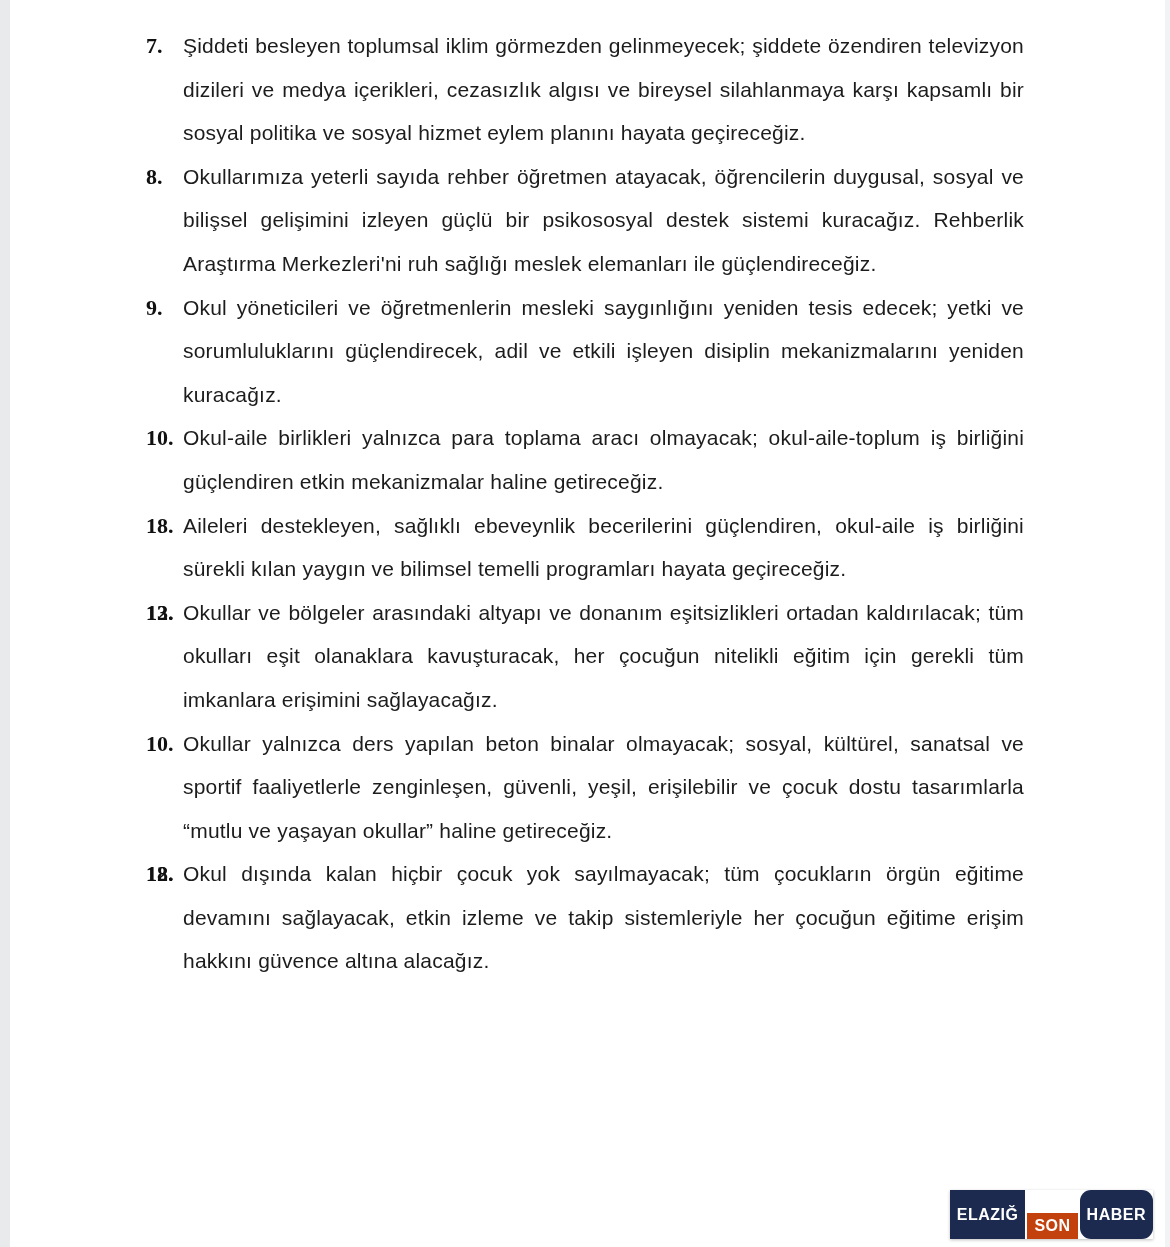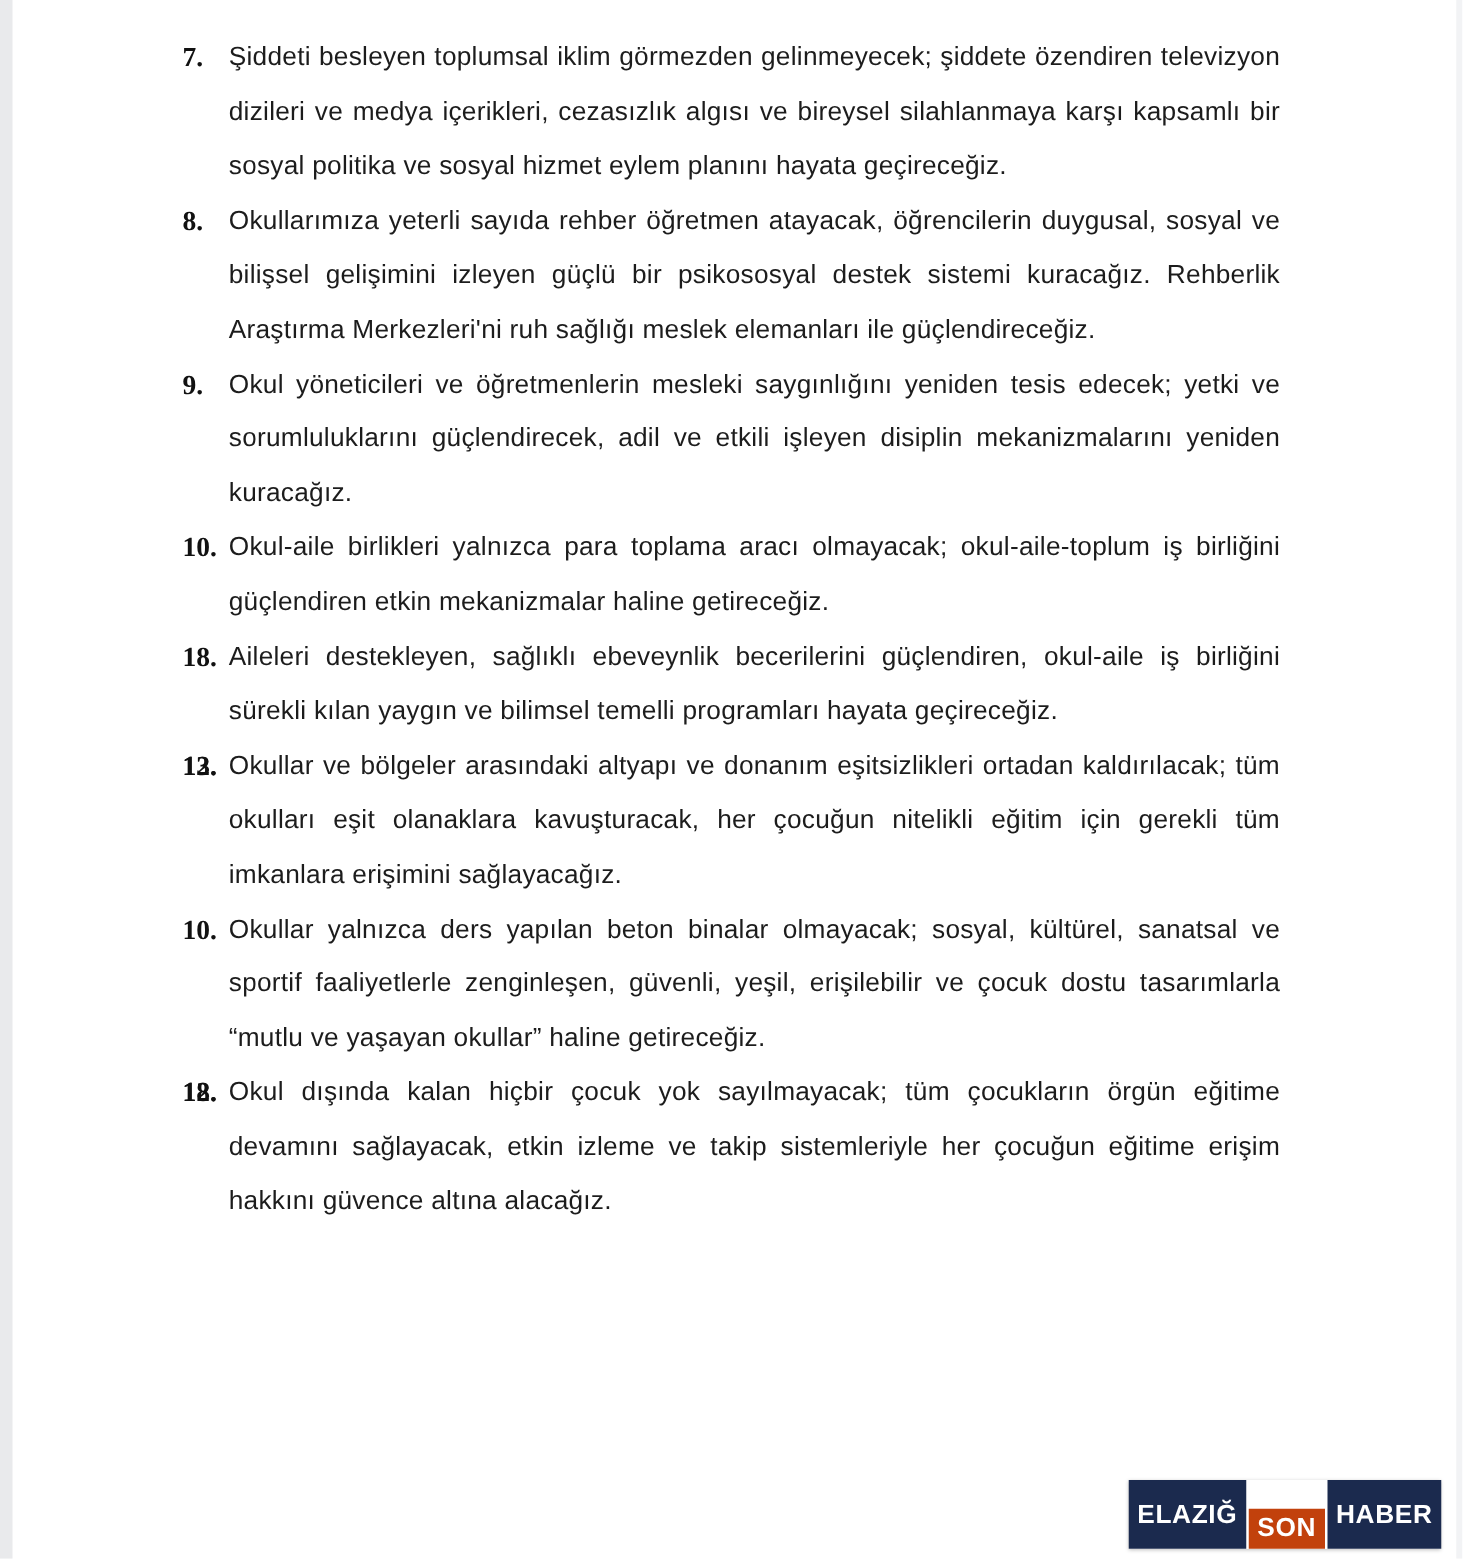--- a/index.html
+++ b/index.html
@@ -50,21 +50,21 @@
     color: #111111;
   }
   .watermark {
     position: absolute;
     right: 17px;
     bottom: 8px;
     display: flex;
     align-items: stretch;
     font-family: "Liberation Sans", sans-serif;
     font-weight: 700;
-    font-size: 21px;
+    font-size: 16px;
     letter-spacing: 0.5px;
     box-shadow: 0 1px 3px rgba(0,0,0,0.25);
   }
   .watermark .seg {
     display: flex;
     align-items: center;
     padding: 4px 7px;
     white-space: nowrap;
   }
   .watermark .seg + .seg { margin-left: 2px; }
@@ -125,16 +125,16 @@
       <span class="txt">Okul dışında kalan hiçbir çocuk yok sayılmayacak; tüm çocukların örgün eğitime devamını sağlayacak, etkin izleme ve takip sistemleriyle her çocuğun eğitime erişim hakkını güvence altına alacağız.</span>
     </p>
 
   </div>
 
   <div class="watermark" id="watermark">
     <span class="seg" style="background: rgb(27, 42, 78); color: rgb(255, 255, 255);">ELAZIĞ</span>
 
     <span class="seg" style="background: #c2410c; color: rgb(255, 255, 255); margin-top: 23px;">SON</span>
 
-    <span class="seg" style="background: rgb(27, 42, 78); color: rgb(255, 255, 255);">HABER</span>
+    <span class="seg" style="background: rgb(27, 42, 78); color: rgb(255, 255, 255); border-radius: 11px;">HABER</span>
   </div>
 
 </div>
 
 </body></html>

